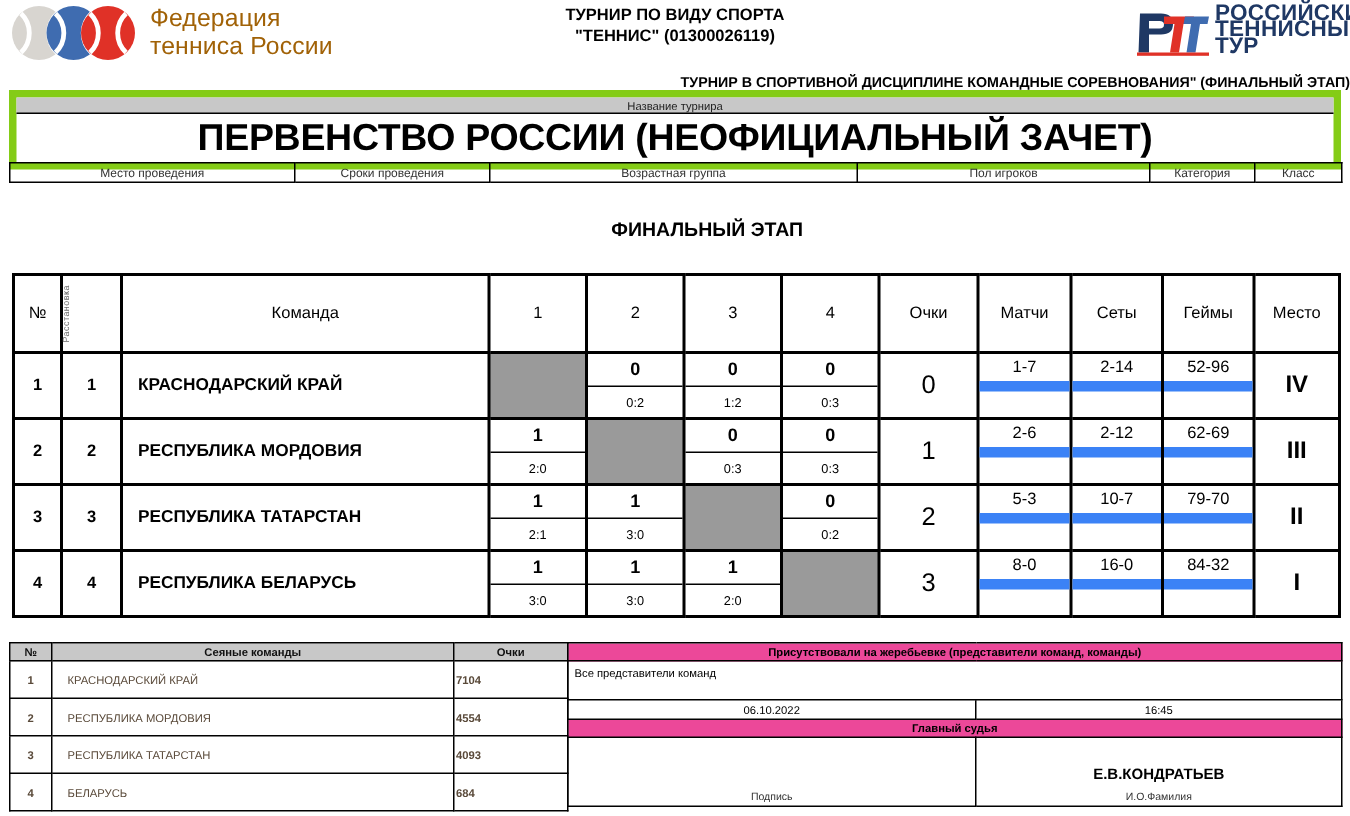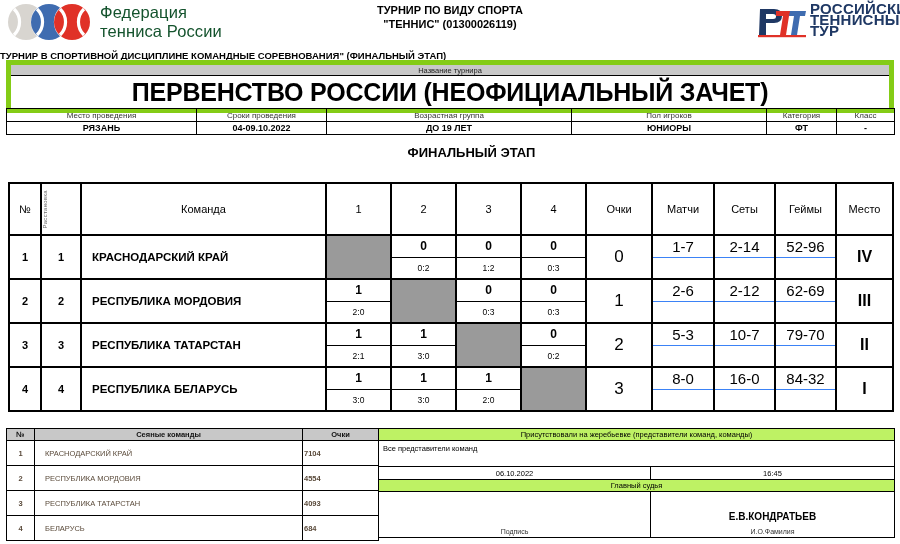--- a/index.html
+++ b/index.html
@@ -11,41 +11,41 @@
     color: #000;
     overflow: hidden;
   }
   .page { position: relative; width: 900px; height: 544px; }
 
   
   .topbar { position: relative; height: 46px; width: 900px; }
   .logo-left { position: absolute; left: 4px; top: 2px; width: 90px; height: 40px; }
   .fed-text {
     position: absolute; left: 100px; top: 3px;
-    font-size: 16.5px; line-height: 19px; color: #14532d;
+    font-size: 16.5px; line-height: 19px; color: #a16207;
     letter-spacing: .1px;
   }
   .fed-text span { display: block; }
   .tourn-sport {
     position: absolute; left: 300px; top: 3px; width: 300px;
     text-align: center; font-weight: bold; font-size: 11px; line-height: 14px;
   }
   .tourn-sport span { display: block; }
   .logo-right { position: absolute; right: 4px; top: 2px; width: 140px; height: 40px; }
   .rtt-text {
     position: absolute; left: 54px; top: 1px;
     font-size: 15px; line-height: 11px; color: #1f3864; font-weight: 600;
     letter-spacing: .2px;
   }
   .rtt-text span { display: block; }
 
   
   .discipline {
     position: absolute; top: 50px; left: 0; width: 900px;
-    text-align: left; font-weight: bold; font-size: 9.5px;
+    text-align: right; font-weight: bold; font-size: 9.5px;
   }
 
   
   .title-block { position: absolute; top: 60px; left: 6px; width: 888px; border: 5px solid #84cc16; }
   .title-cap {
     background: #c8c8c8; text-align: center; font-size: 7.5px; color: #222;
     border-bottom: 1px solid #000; line-height: 11px; height: 11px;
   }
   .title-main {
     text-align: center; font-weight: bold; font-size: 25px; line-height: 32px;
@@ -87,21 +87,21 @@
   .cell-top {
     flex: 1; display: flex; align-items: center; justify-content: center;
     font-weight: bold; font-size: 12px; border-bottom: 1px solid #000;
   }
   .cell-bot {
     flex: 1; display: flex; align-items: center; justify-content: center;
     font-size: 8.5px;
   }
   .cell-stat-top {
     flex: 1; display: flex; align-items: center; justify-content: center;
-    font-size: 15px; border-bottom: 1px solid #3b82f6;
+    font-size: 11px; border-bottom: 7px solid #3b82f6;
   }
   .cell-stat-bot { flex: 1; }
   td.diag { background: #9a9a9a; }
   .points { font-size: 17px; }
   .place { font-weight: bold; font-size: 16px; }
 
   
   .bottom { position: absolute; top: 428px; left: 6px; width: 888px; display: flex; }
   .seeded { width: 372px; }
   table.seeded-t { border-collapse: collapse; table-layout: fixed; width: 372px; }
@@ -110,21 +110,21 @@
     background: #c8c8c8; text-align: center; font-weight: bold; height: 12px; color: #111;
   }
   table.seeded-t tr.body td { height: 25px; }
   .s-no { text-align: center; color: #5a4a3a; font-weight: bold; }
   .s-name { padding-left: 10px; color: #5a4a3a; font-size: 8px; }
   .s-pts { text-align: left; padding-right: 8px; color: #5a4a3a; font-weight: bold; font-size: 8px; }
 
   .draw { width: 516px; }
   table.draw-t { border-collapse: collapse; table-layout: fixed; width: 516px; }
   table.draw-t td { border: 1px solid #000; font-size: 7.5px; }
-  table.draw-t td.hd { background: #bef264; text-align: center; font-weight: normal; height: 12px; }
+  table.draw-t td.hd { background: #ec4899; text-align: center; font-weight: bold; height: 12px; }
   td.attendees { height: 26px; padding-left: 4px; vertical-align: top; padding-top: 3px; font-size: 7.5px; }
   td.dval { text-align: center; height: 13px; font-size: 7.5px; }
   td.sigcell { height: 46px; vertical-align: bottom; text-align: center; padding-bottom: 2px; }
   .sig-caption { font-size: 7px; color: #333; }
   .judge-name { font-weight: bold; font-size: 10px; margin-bottom: 6px; }
 </style>
 </head>
 <body>
 
 <div class="page">
@@ -194,28 +194,20 @@
         <col style="width:58px">
     </colgroup>
     <tbody>
       <tr class="head">
         <td>Место проведения</td>
         <td>Сроки проведения</td>
         <td>Возрастная группа</td>
         <td>Пол игроков</td>
         <td>Категория</td>
         <td>Класс</td>
-      </tr>
-      <tr class="val">
-        <td>РЯЗАНЬ</td>
-        <td>04-09.10.2022</td>
-        <td>ДО 19 ЛЕТ</td>
-        <td>ЮНИОРЫ</td>
-        <td>ФТ</td>
-        <td>-</td>
       </tr>
     </tbody>
   </table>
 
   <div class="stage">ФИНАЛЬНЫЙ ЭТАП</div>
 
   <div class="main-wrap">
     <table class="main">
       <colgroup>
         <col style="width:32px">

